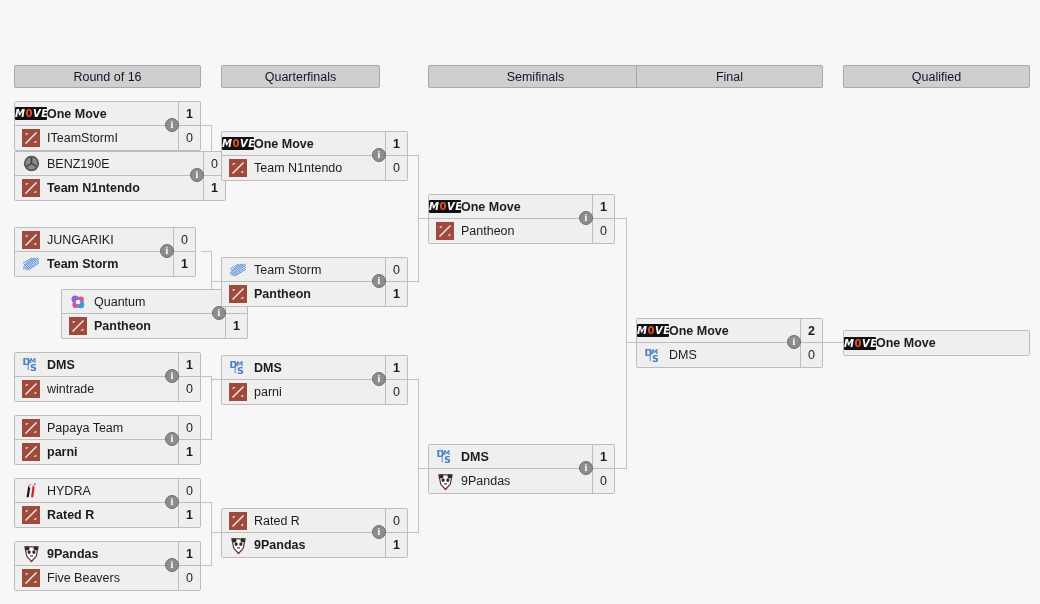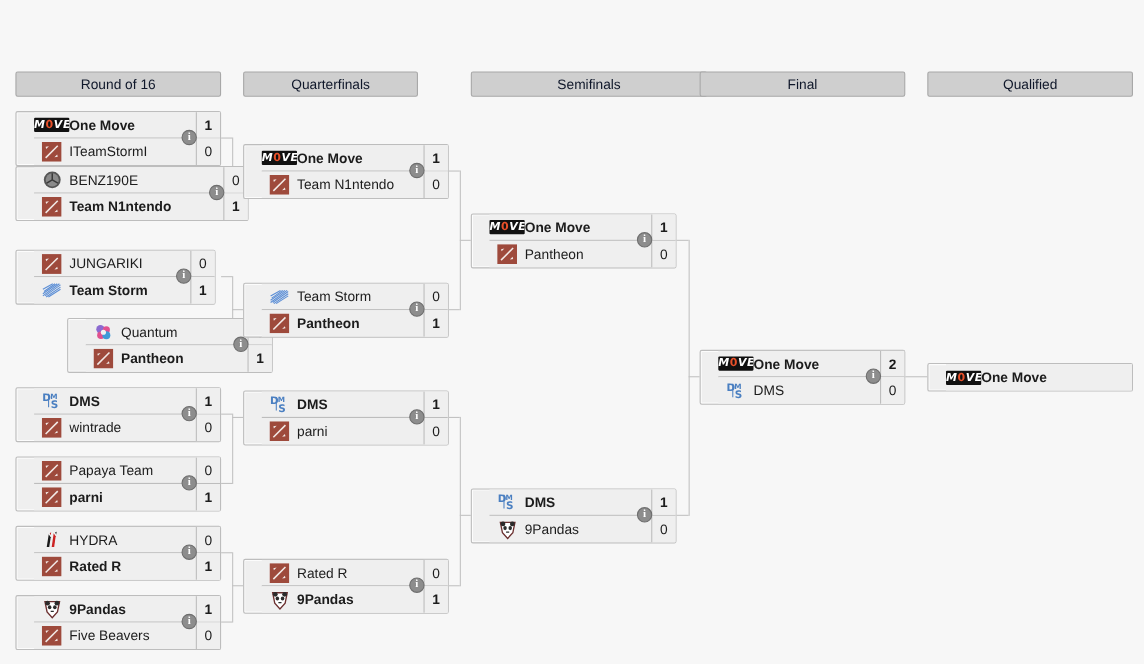--- a/index.html
+++ b/index.html
@@ -31,21 +31,20 @@
   }
 
   
   .match {
     position: absolute;
     border: 1px solid #bdbdbd;
     border-radius: 2px;
     background: #efefef;
     box-shadow: 0 0 0 1px #fcfcfc inset;
     z-index: 3;
-    padding-left: 16px;
   }
   .row {
     position: relative;
     height: 24px;
     display: flex;
     align-items: center;
     background: #efefef;
   }
   .row.top { border-bottom: 1px solid #bdbdbd; }
   .logo-cell {

